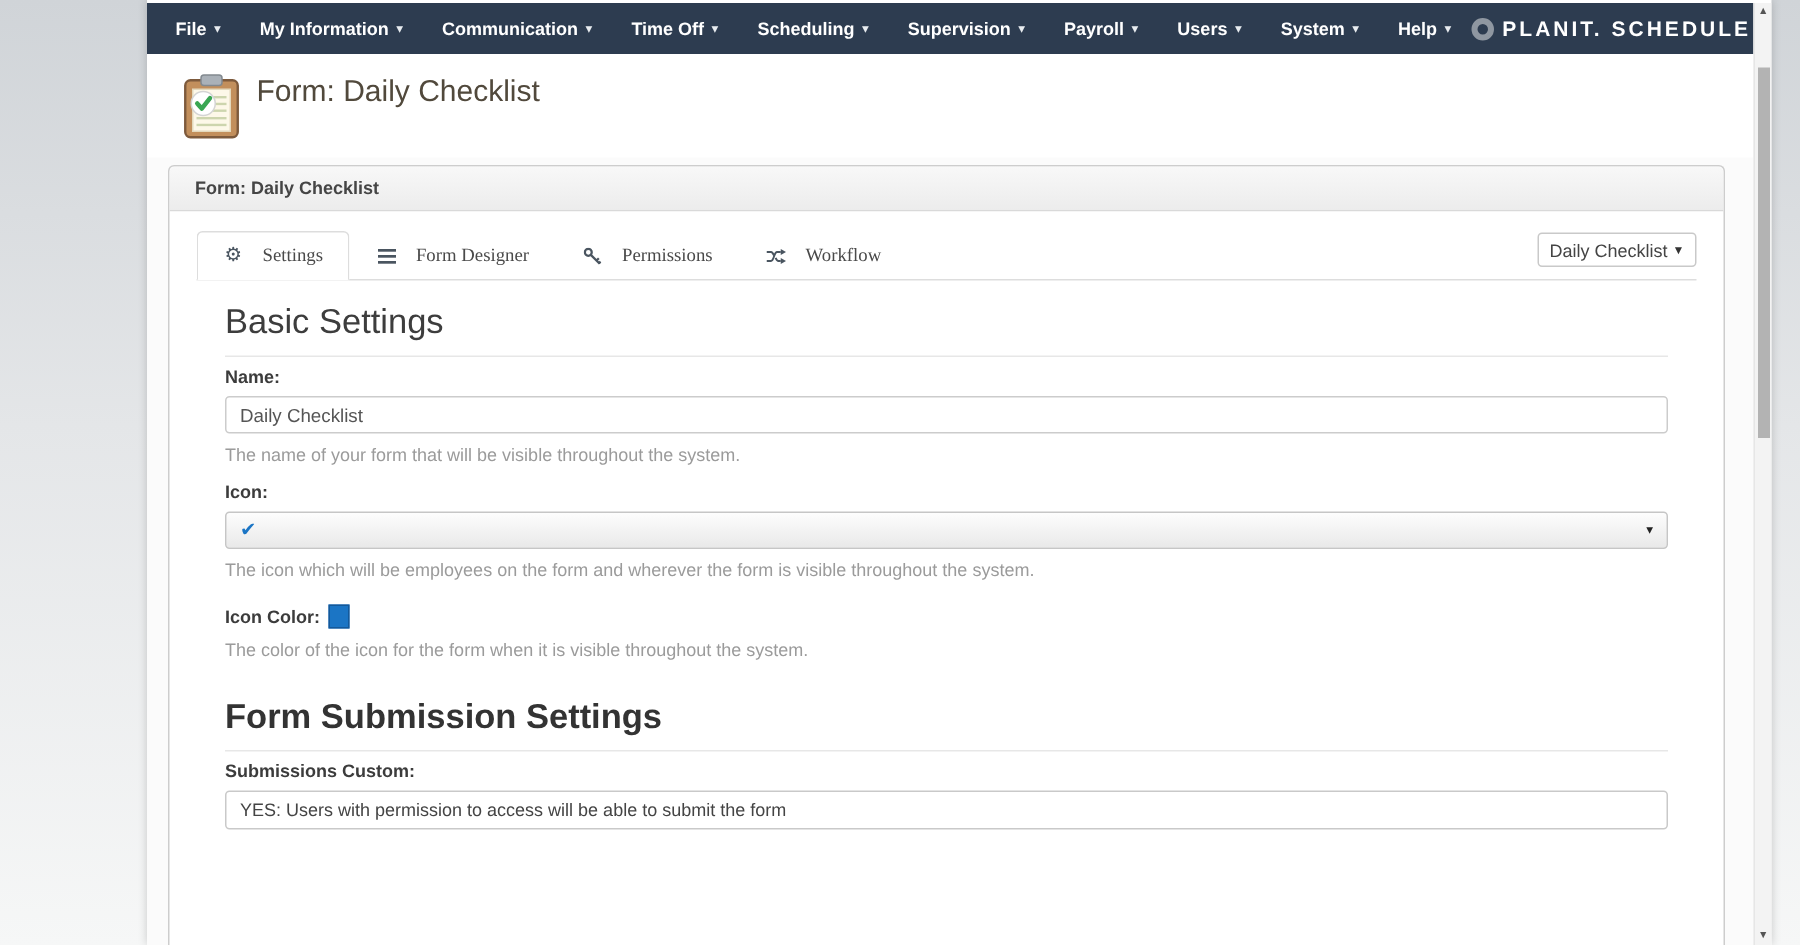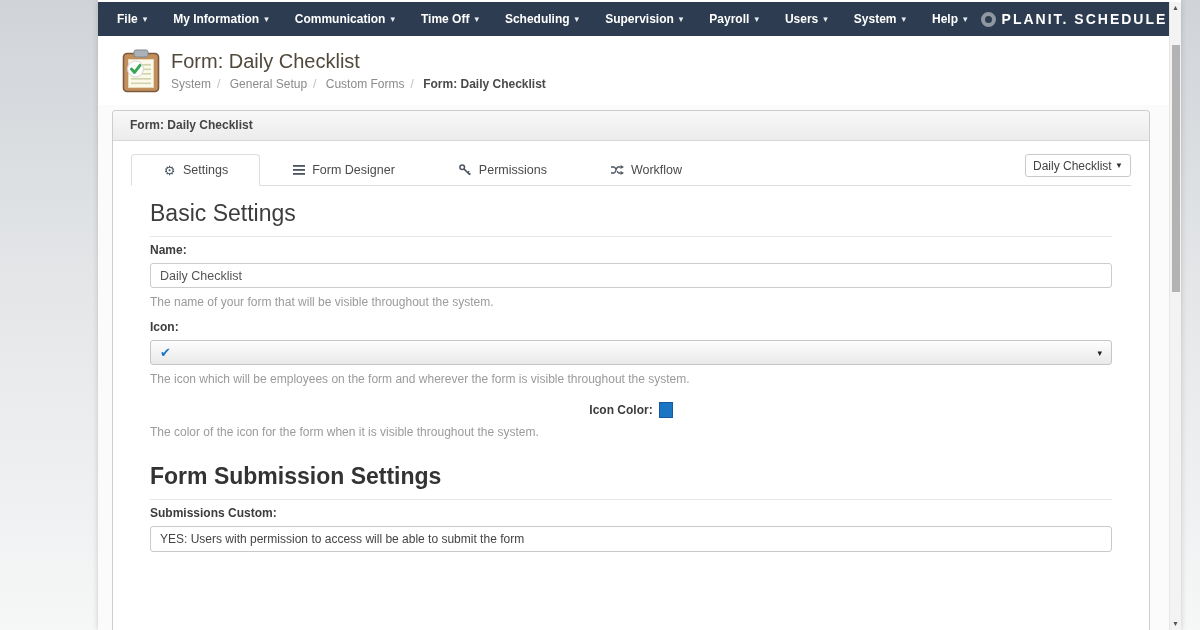--- a/index.html
+++ b/index.html
@@ -52,23 +52,24 @@
   .panel-header{
     height:30px; line-height:29px; padding:0 17px;
     background:linear-gradient(#f8f8f8,#ececec);
     border-bottom:1px solid #d9d9d9; border-radius:4px 4px 0 0;
     font-size:12px; font-weight:bold; color:#454545;
   }
   .panel-body{ padding:13px 16px 0 16px; }
   
   .tabbar{ display:flex; align-items:flex-end; border-bottom:1px solid #ddd; margin:0 2px; }
   .tab{
-    display:flex; align-items:center; gap:7px; padding:8px 31px; font-size:12.5px;
+    display:flex; align-items:center; gap:13px; padding:8px 17px; font-size:12.5px;
     color:#4a4a4a; cursor:pointer; margin-bottom:-1px; border:1px solid transparent;
     white-space:nowrap;
+    font-family:Liberation Serif, serif;
   }
   .tab.active{
     background:#fff; border:1px solid #ddd; border-bottom:1px solid #fff;
     border-radius:4px 4px 0 0;
   }
   .ticon{ width:13px; height:12px; display:inline-flex; align-items:center; justify-content:center; }
   .gear-glyph::after{ content:"⚙"; font-family:"DejaVu Sans",sans-serif; font-size:13px; color:#4a5560; line-height:1; }
   .form-select{
     margin-left:auto; margin-bottom:8px; width:106px; height:23px;
     border:1px solid #c9c9c9; border-radius:3px; background:#fff;
@@ -99,21 +100,21 @@
   .fhelp{ font-size:12px; color:#9b9b9b; margin-top:7px; }
   .icon-select{
     height:25px; border:1px solid #c6c6c6; border-radius:3px;
     background:linear-gradient(#fdfdfd,#e9e9e9);
     display:flex; align-items:center; justify-content:space-between;
     padding:0 9px; cursor:pointer;
   }
   .check-glyph{ font-size:13px; font-weight:bold; color:#1b75c5; font-family:"DejaVu Sans",sans-serif; }
   .ic-caret{ font-size:9px; color:#222; }
   .ic-caret::after{ content:"▾"; }
-  .color-row{ display:flex; align-items:center; margin-top:16px;justify-content:center; }
+  .color-row{ display:flex; align-items:center; margin-top:16px; }
   .color-row .flabel{ margin-bottom:0; }
   .swatch{
     width:14px; height:16px; margin-left:6px; background:#1b75c5;
     border:1px solid #14599a; cursor:pointer;
   }
   .sub-h{ margin-top:24px; }
   .yes-select{
     height:26px; border:1px solid #c9c9c9; border-radius:3px; background:#fff;
     display:flex; align-items:center; justify-content:space-between;
     padding:0 9px; font-size:12px; color:#444; cursor:pointer;
@@ -195,26 +196,20 @@
         <rect x="20" y="19.5" width="9" height="1.6" fill="#cdd5ae"></rect>
         <rect x="20" y="24" width="9" height="1.6" fill="#cdd5ae"></rect>
         <rect x="9" y="29" width="20" height="1.6" fill="#cdd5ae"></rect>
         <rect x="9" y="33.5" width="20" height="1.6" fill="#cdd5ae"></rect>
         <rect x="12" y="1" width="14" height="7" rx="2" fill="#aab1b8" stroke="#82898f" stroke-width="1"></rect>
         <circle cx="13.5" cy="20" r="8" fill="#fff" stroke="#d4d4d4" stroke-width="1"></circle>
         <path d="M9.5 20 l3 3.4 l5.5 -7" fill="none" stroke="#3aa653" stroke-width="3" stroke-linecap="round" stroke-linejoin="round"></path>
       </svg>
       <div class="htext">
         <h1 class="page-title">Form: Daily Checklist</h1>
-        <div class="breadcrumb">
-          <span class="bc-link">System</span><span class="bc-sep">/</span>
-          <span class="bc-link">General Setup</span><span class="bc-sep">/</span>
-          <span class="bc-link">Custom Forms</span><span class="bc-sep">/</span>
-          <span class="bc-current">Form: Daily Checklist</span>
-        </div>
       </div>
     </div>
 
     <div class="content-wrap">
       <div class="panel">
         <div class="panel-header">Form: Daily Checklist</div>
         <div class="panel-body">
 
           <div class="tabbar">
             <div class="tab active">

